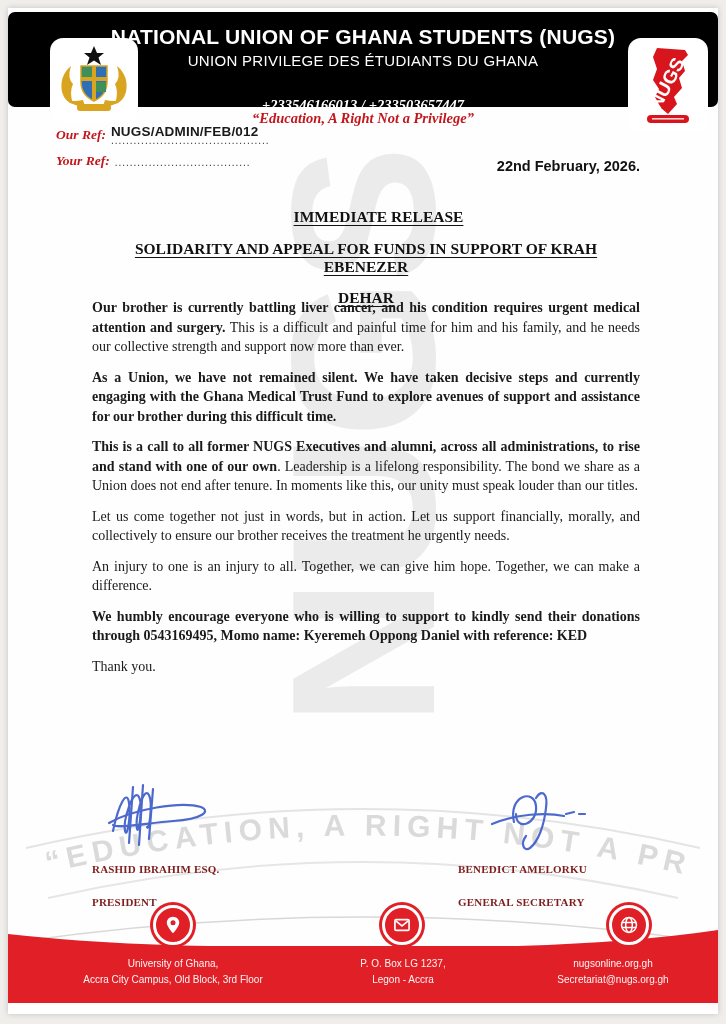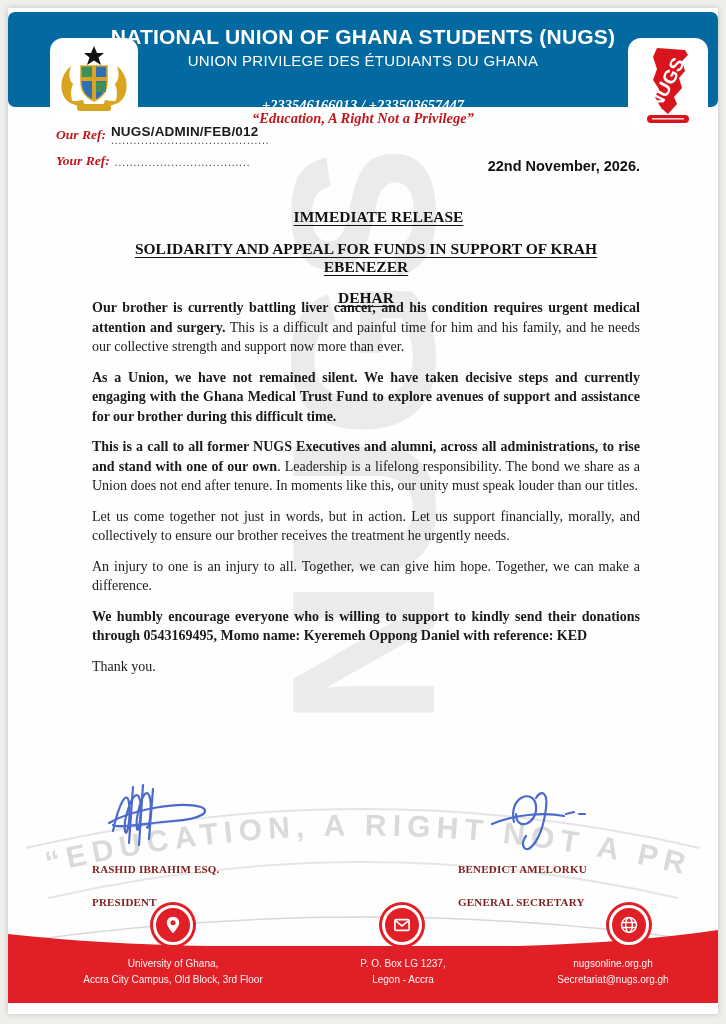--- a/index.html
+++ b/index.html
@@ -10,21 +10,21 @@
 
   
   .wm-letters { position:absolute; left:355px; top:430px; z-index:0;
     transform:translate(-50%,-50%) rotate(-90deg);
     font-family:"Liberation Sans", sans-serif; font-weight:bold; font-size:205px;
     letter-spacing:-4px; color:#ebebeb; white-space:nowrap; }
   .wm-arc { position:absolute; left:0; top:740px; z-index:0; }
 
   
   .banner { position:absolute; left:0; top:4px; width:710px; height:95px;
-    background:#0369a1; border-radius:7px; z-index:1; text-align:center; color:#fff; }
+    background:#000000; border-radius:7px; z-index:1; text-align:center; color:#fff; }
   .org-name { margin-top:13px; font-size:21px; font-weight:bold; letter-spacing:.2px; }
   .org-name-fr { margin-top:3px; font-size:15px; letter-spacing:.3px; }
   .phones { margin-top:28px; font-family:"Liberation Serif", serif; font-style:italic;
     font-weight:bold; font-size:14.5px; }
   .tagline { position:absolute; left:0; top:102px; width:710px; text-align:center; z-index:1;
     font-family:"Liberation Serif", serif; font-style:italic; font-weight:bold;
     font-size:14.5px; color:#c2171d; }
   .logo-box { position:absolute; background:#fff; border-radius:13px; z-index:2;
     display:flex; align-items:center; justify-content:center; }
   .logo-left { left:42px; top:30px; width:88px; height:84px; }
@@ -132,21 +132,21 @@
         <span class="ref-stack">
           <span class="ref-value">NUGS/ADMIN/FEB/012</span>
           <span class="ref-dots">..........................................</span>
         </span>
       </div>
       <div class="ref-row">
         <span class="ref-label">Your Ref:</span>
         <span class="ref-dots-inline">....................................</span>
       </div>
     </div>
-    <div class="date-line">22nd November, 2026.</div>
+    <div class="date-line">22nd February, 2026.</div>
 
     <div class="h-release">IMMEDIATE RELEASE</div>
     <div class="h-subject">
       <span class="line">SOLIDARITY AND APPEAL FOR FUNDS IN SUPPORT OF KRAH EBENEZER</span>
       <span class="line">DEHAR</span>
     </div>
 
     <div class="body-text">
       <p><span class="b">Our brother is currently battling liver cancer, and his condition requires urgent medical attention and surgery.</span><span> This is a difficult and painful time for him and his family, and he needs our collective strength and support now more than ever.</span></p>
       <p class="b">As a Union, we have not remained silent. We have taken decisive steps and currently engaging with the Ghana Medical Trust Fund to explore avenues of support and assistance for our brother during this difficult time.</p>

